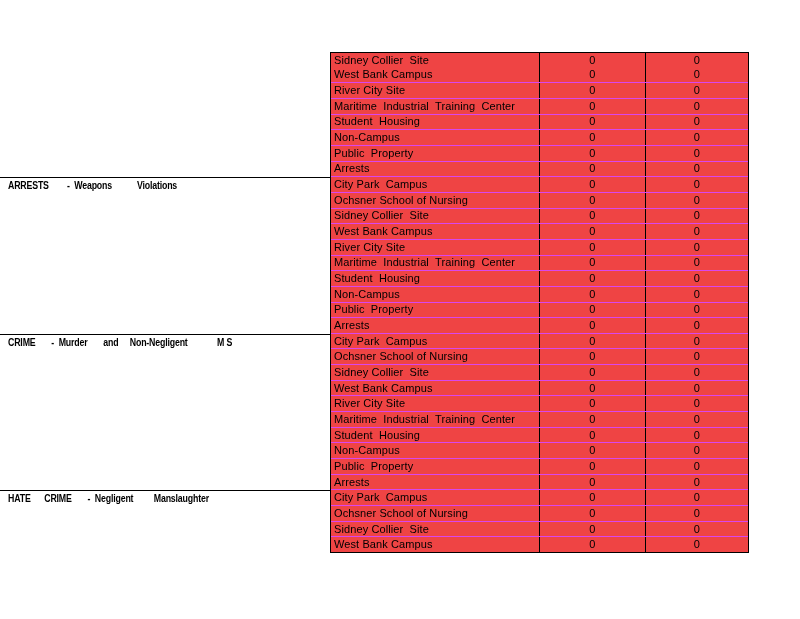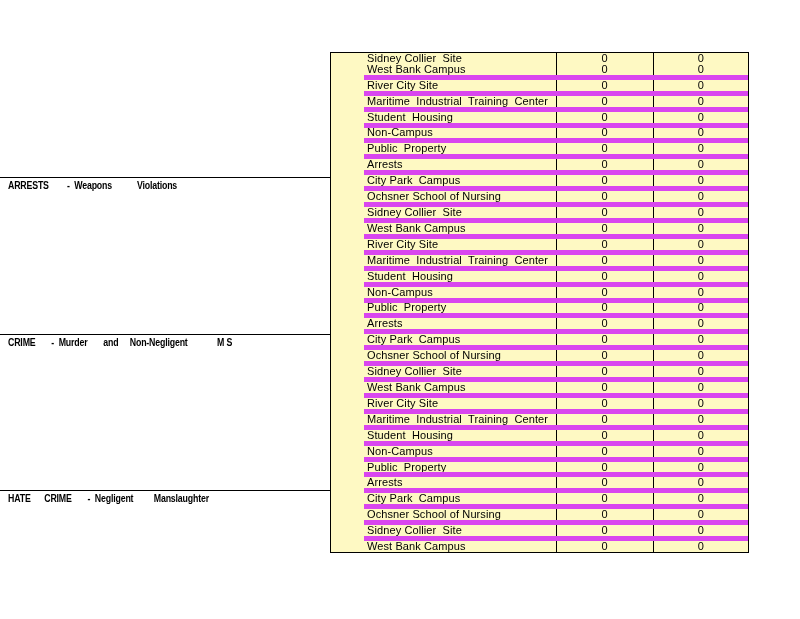--- a/index.html
+++ b/index.html
@@ -11,24 +11,23 @@
   }
   #page {
     position:relative; width:800px; height:619px;
     background:#fff; overflow:hidden;
   }
   #stats-table {
     position:absolute; left:330px; top:52px;
     width:419px; height:501px;
     border:1px solid #000;
     display:flex; flex-direction:column;
-    background:#fef9c3;
-    padding-left:33px;
-  }
-  .row { flex:1 1 0; display:flex; border-top:5px solid #d946ef; min-height:0; }
+    background:#ef4444;
+  }
+  .row { flex:1 1 0; display:flex; border-top:1px solid #d946ef; min-height:0; }
   .row:first-child, .row.no-top { border-top:none; }
   .cell {
     font-size:11px; line-height:1;
     display:flex; align-items:center;
     overflow:hidden; color:#000;
   }
   .loc { width:209px; padding-left:3px; white-space:pre; letter-spacing:0.1px; }
   .val { border-left:1px solid #000; justify-content:center; }
   .val1 { width:106px; }
   .val2 { width:104px; }

